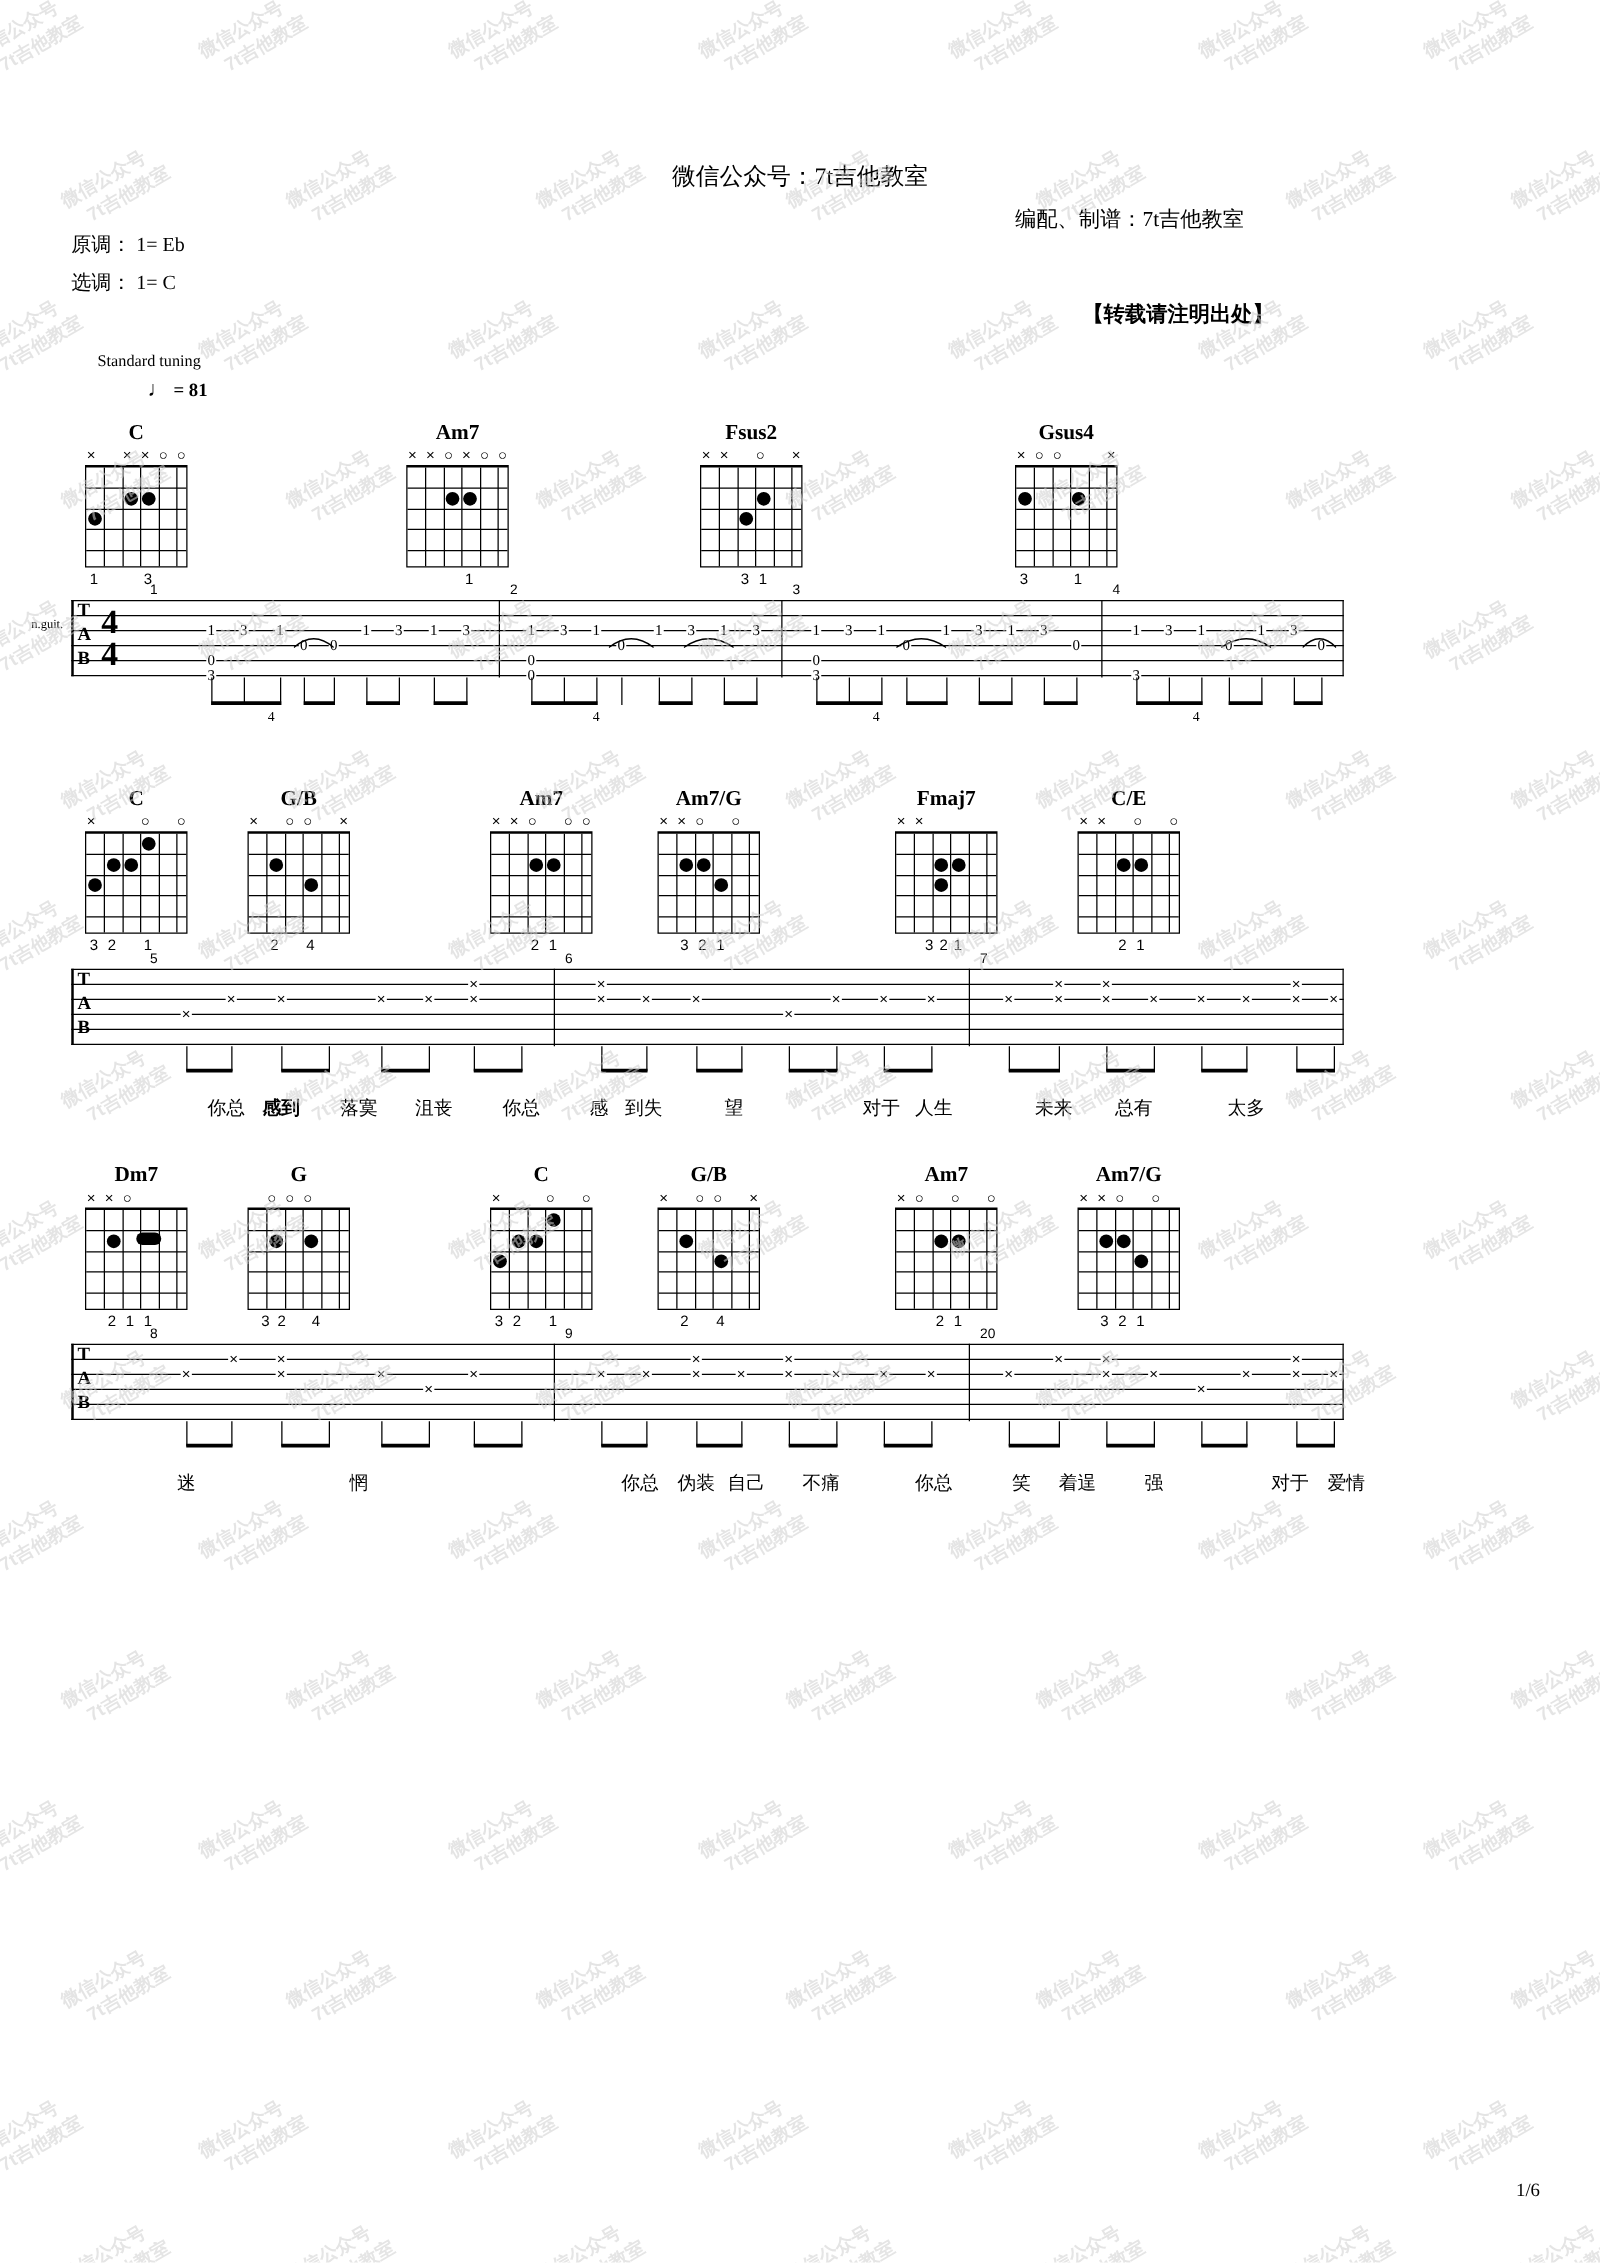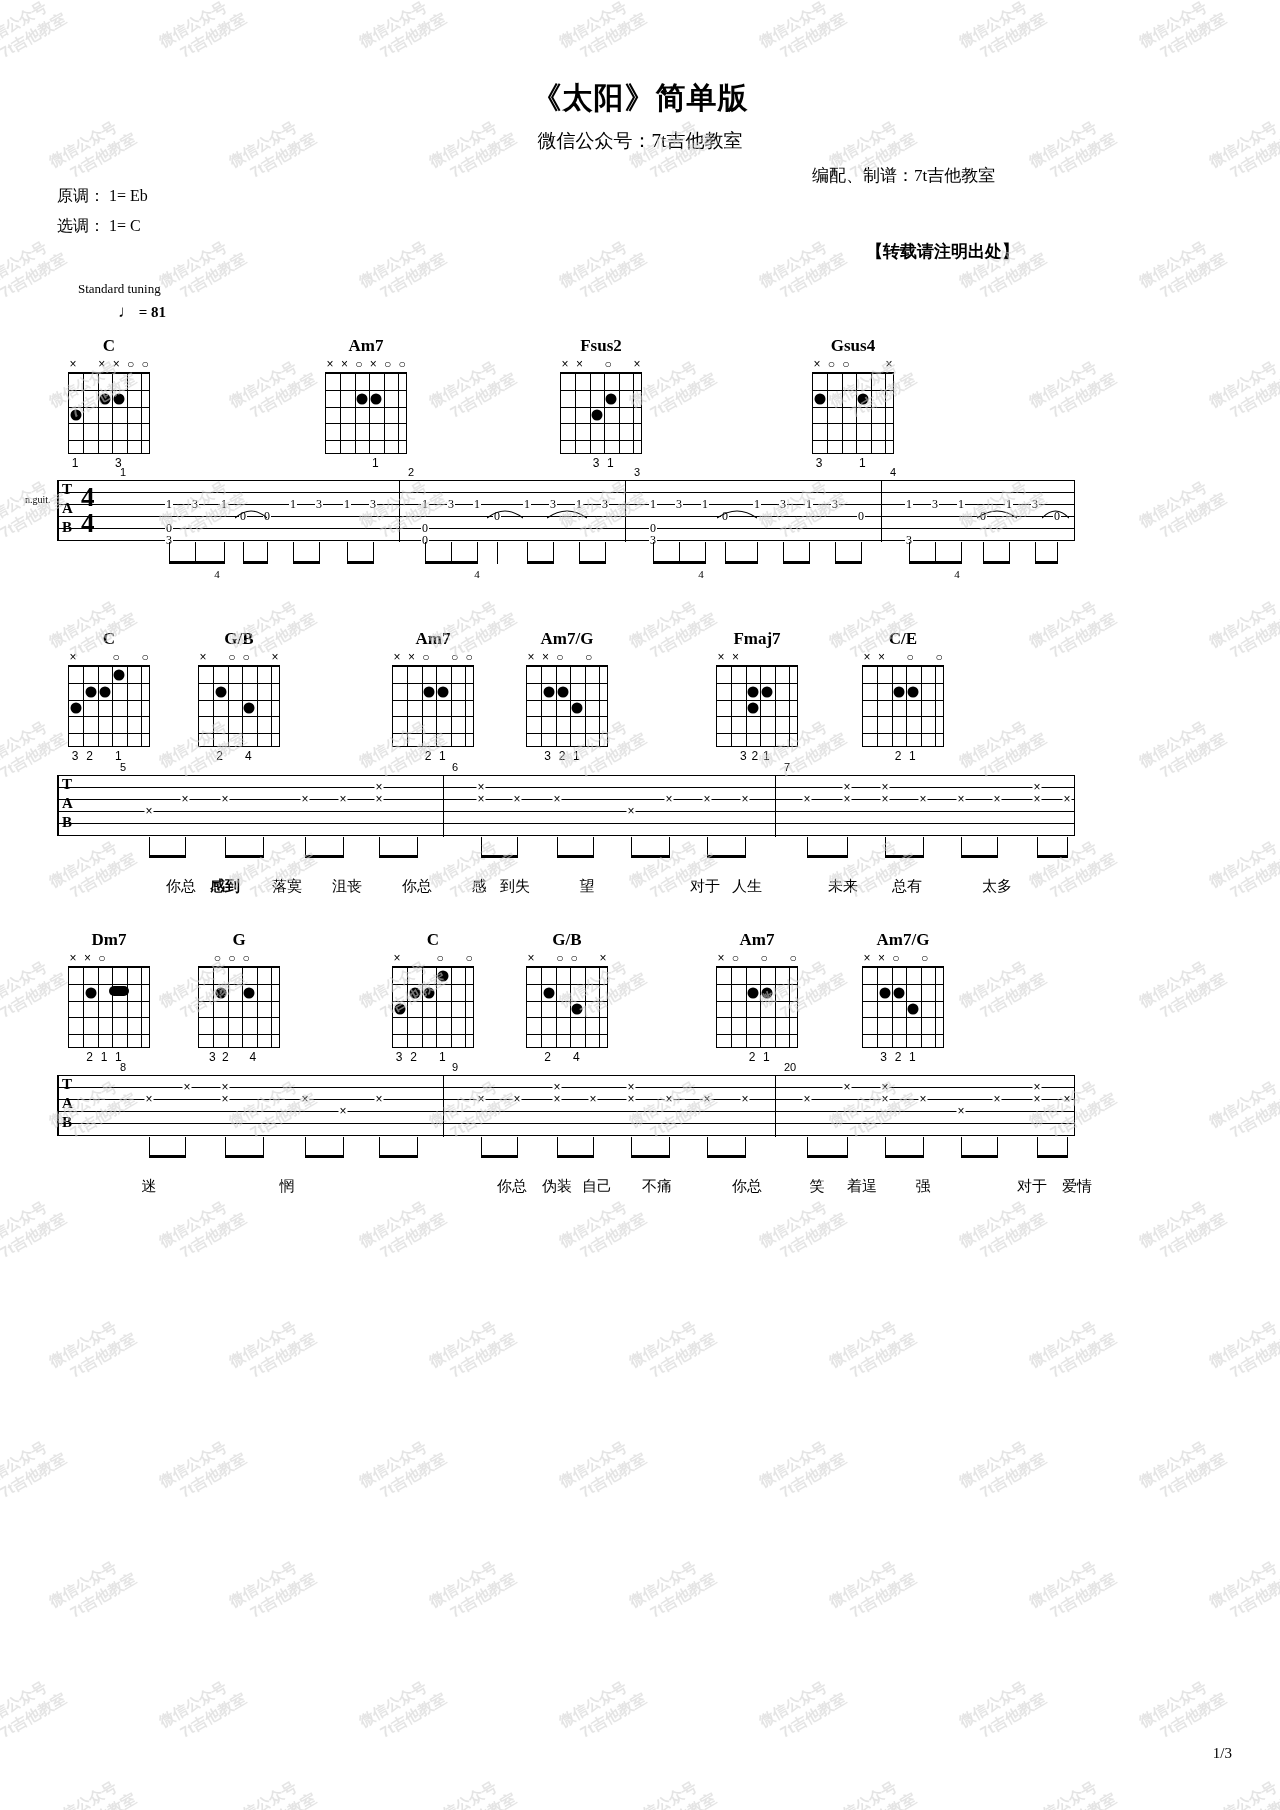--- a/index.html
+++ b/index.html
@@ -370,33 +370,32 @@
       <div class="wm" style="left: 630px; top: 1790px;">微信公众号
    7t吉他教室</div>
       <div class="wm" style="left: 830px; top: 1790px;">微信公众号
    7t吉他教室</div>
       <div class="wm" style="left: 1030px; top: 1790px;">微信公众号
    7t吉他教室</div>
       <div class="wm" style="left: 1210px; top: 1790px;">微信公众号
    7t吉他教室</div>
     </div>
 
-  <div class="title">《太阳》简单版</div>
   <div class="subtitle">微信公众号：7t吉他教室</div>
   <div class="credit">编配、制谱：7t吉他教室</div>
   <div class="keyline1">原调： 1= Eb</div>
   <div class="keyline2">选调： 1= C</div>
   <div class="repost">【转载请注明出处】</div>
   <div class="tuning">Standard tuning</div>
   <div class="tempo">
     <span class="note">♩</span>
     <span>= 81</span>
   </div>
 
-  <div class="pagenum">1/3</div>
+  <div class="pagenum">1/6</div>
 
   <div id="chordHost">
       <div class="chord" style="left: 68px; top: 336px; width: 82px; height: 138px;">
         <div class="name">C</div>
         <div class="marks">
           <span style="left: 5px;">×</span>
           <span style="left: 33.8px;">×</span>
           <span style="left: 48.2px;">×</span>
           <span style="left: 62.6px;">○</span>
           <span style="left: 77px;">○</span>

